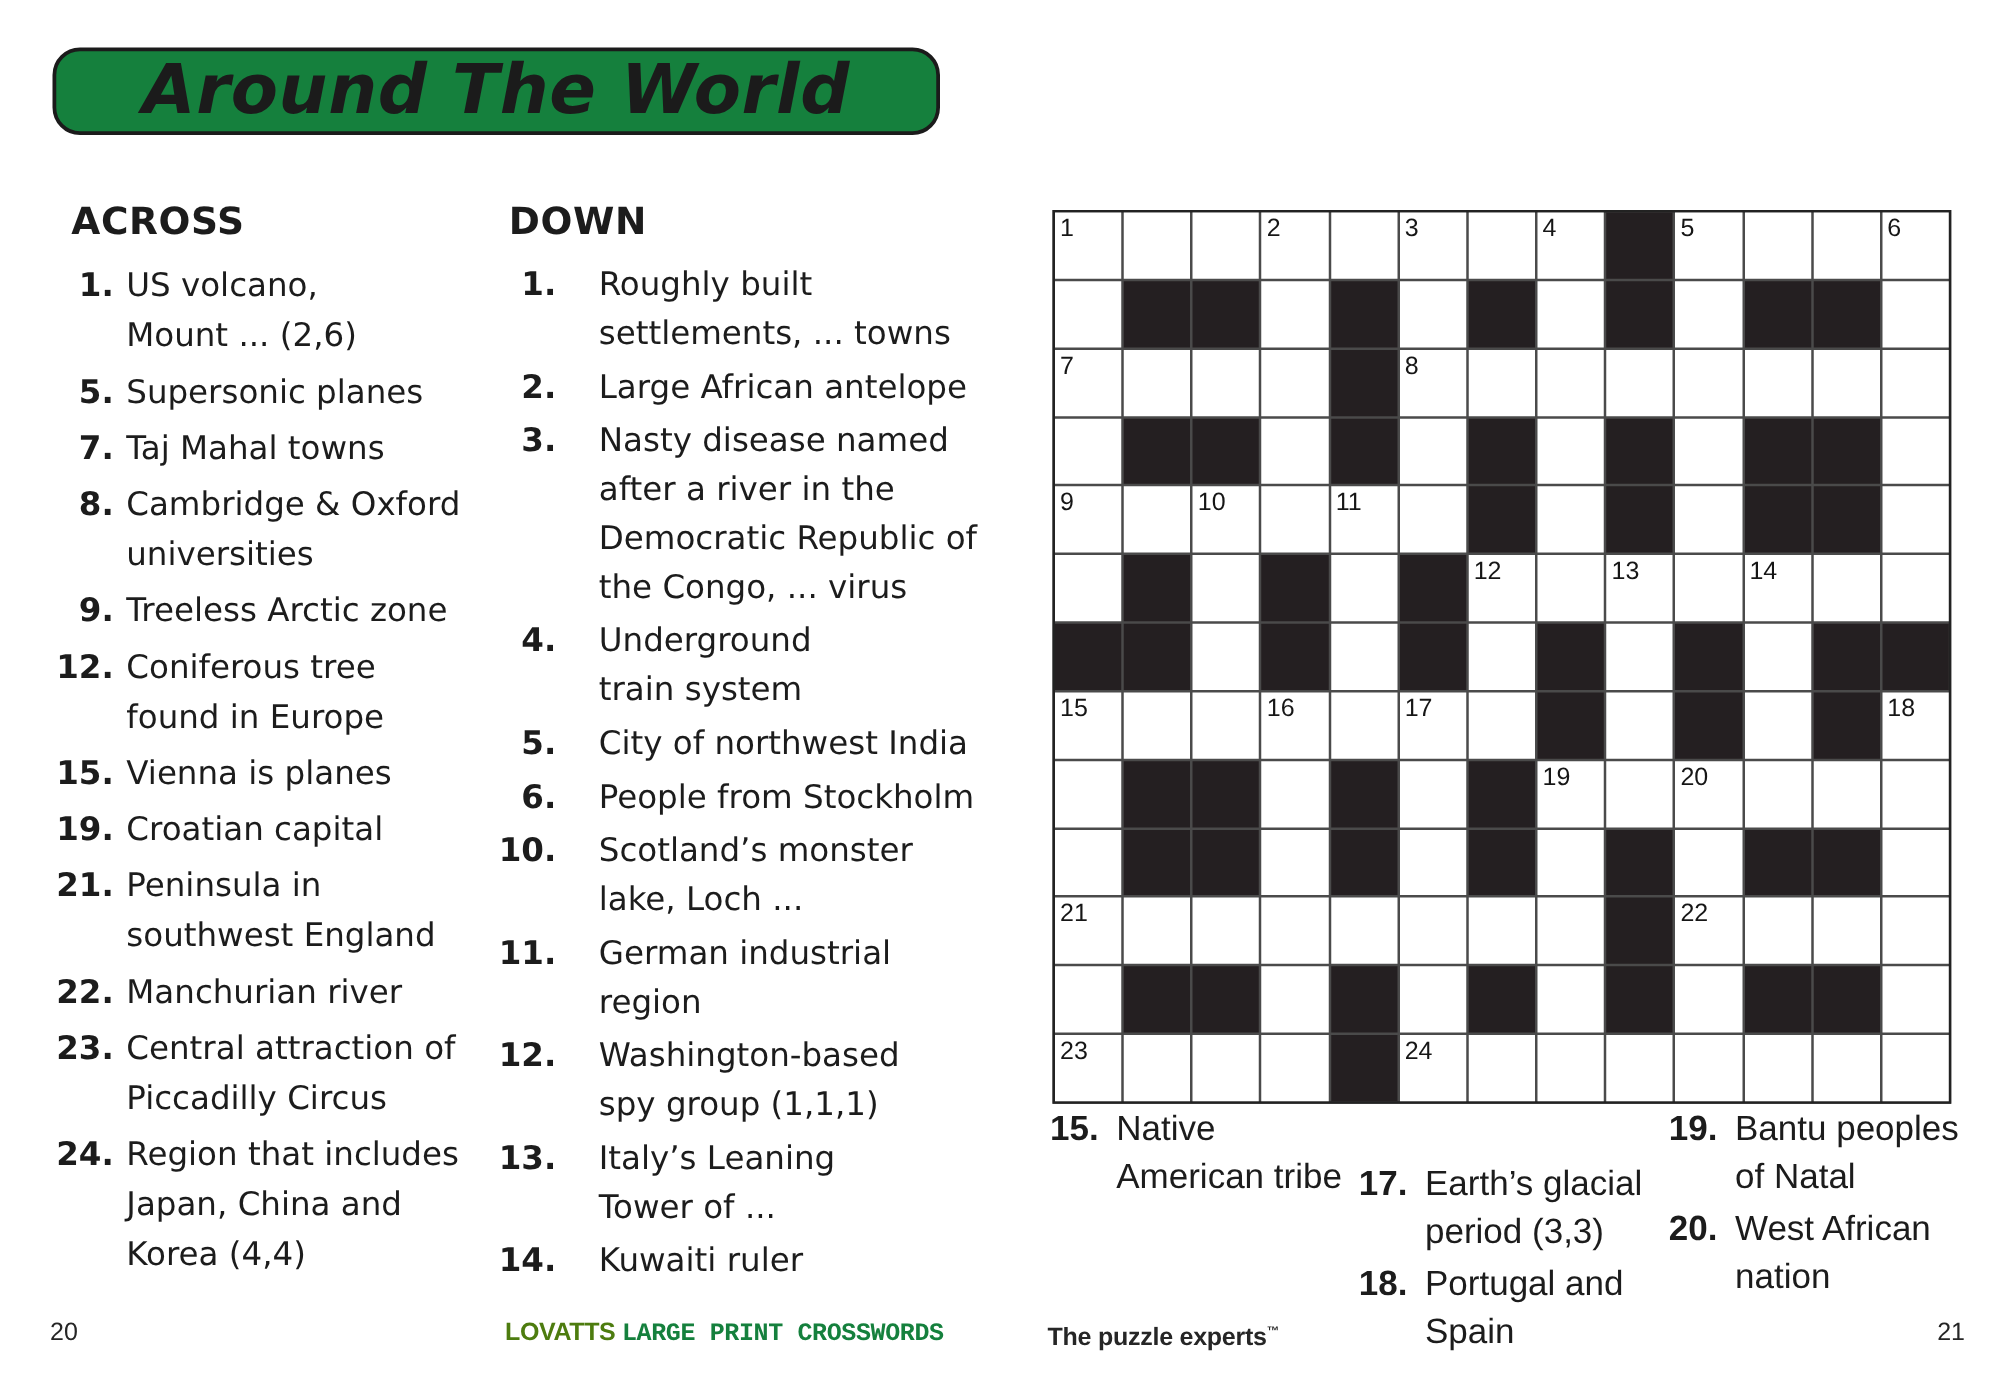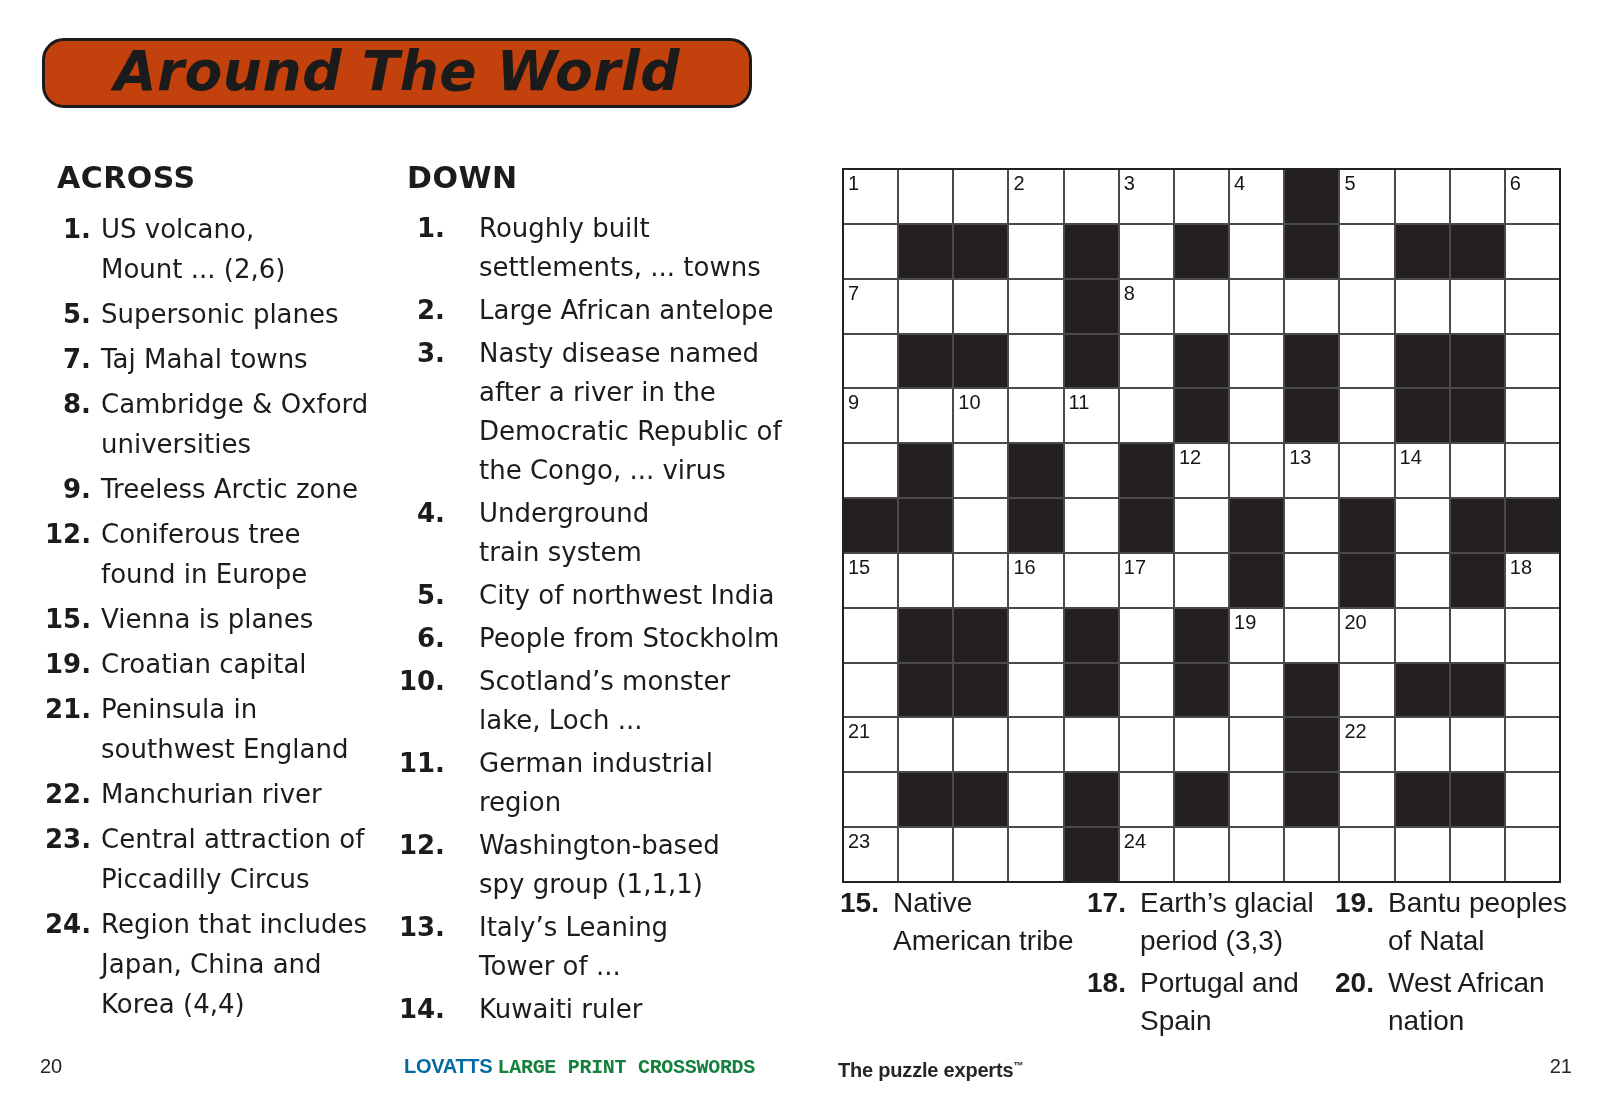--- a/index.html
+++ b/index.html
@@ -3,21 +3,21 @@
 <meta charset="utf-8">
 <style>
   html,body{margin:0;padding:0;}
   body{
     width:1600px;height:1100px;background:#ffffff;position:relative;
     font-family:"DejaVu Sans",sans-serif;color:#1c1c1c;overflow:hidden;
   }
   
   .title-box{
     position:absolute;left:42px;top:38px;width:710px;height:70px;
-    border:3.5px solid #1b1b1b;border-radius:22px;background:#c2410c;
+    border:3.5px solid #1b1b1b;border-radius:22px;background:#15803d;
     display:flex;align-items:center;justify-content:center;box-sizing:border-box;
   }
   .title-text{
     font-size:55px;font-weight:bold;font-style:italic;
     letter-spacing:0.5px;white-space:nowrap;color:#1b1b1b;
     transform:translateY(-2px);
   }
   
   .clue-col{position:absolute;top:162px;}
   .col-across{left:45px;width:348px;}
@@ -45,37 +45,37 @@
   .cell{background:#ffffff;position:relative;}
   .cell.black{background:#241f21;}
   .cellnum{
     position:absolute;left:4px;top:2px;
     font-family:"Liberation Sans",sans-serif;
     font-size:20px;line-height:22px;color:#161616;
   }
   
   .bcol{position:absolute;top:884px;font-family:"Liberation Sans",sans-serif;}
   .bcol-1{left:840px;width:242px;}
-  .bcol-2{left:1087px;width:242px;}
+  .bcol-2{left:1087px;width:242px;margin-top:44px;}
   .bcol-3{left:1335px;width:240px;}
   .bcol .clue{margin-bottom:4px;}
   .bcol .cnum{
     min-width:53px;width:53px;text-align:left;padding-right:0;
     font-size:28px;line-height:38px;
   }
   .bcol .ctext{font-size:28px;line-height:38px;}
   
   .footer-item{
     position:absolute;top:1055px;font-family:"Liberation Sans",sans-serif;
     font-size:20px;line-height:22px;color:#262626;white-space:nowrap;
   }
   .pageno-left{left:40px;}
   .pageno-right{right:28px;}
   .brand{right:845px;font-weight:bold;letter-spacing:-0.3px;}
-  .brand .gray{color:#0369a1;}
+  .brand .gray{color:#4d7c0f;}
   .brand .blk{color:#15803d;font-family:Liberation Mono, monospace;}
   .tagline{left:838px;font-weight:bold;letter-spacing:-0.2px;}
   .tagline sup{font-size:10px;vertical-align:super;}
 </style>
 </head>
 <body>
 
 <div class="title-box">
   <span class="title-text">Around The World</span>
 </div>

